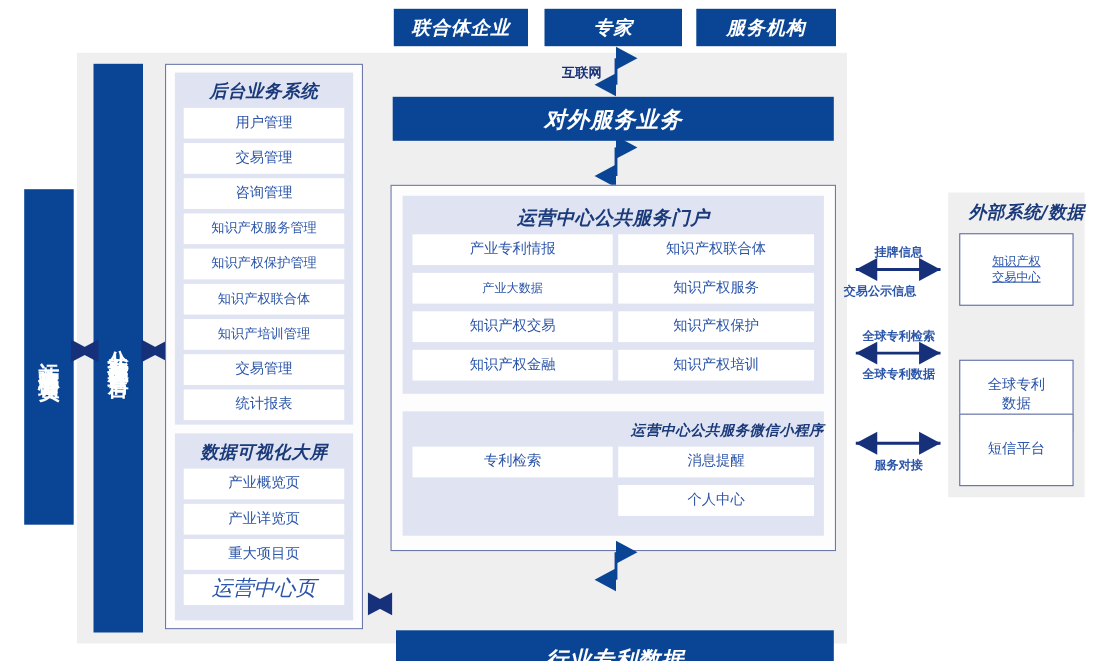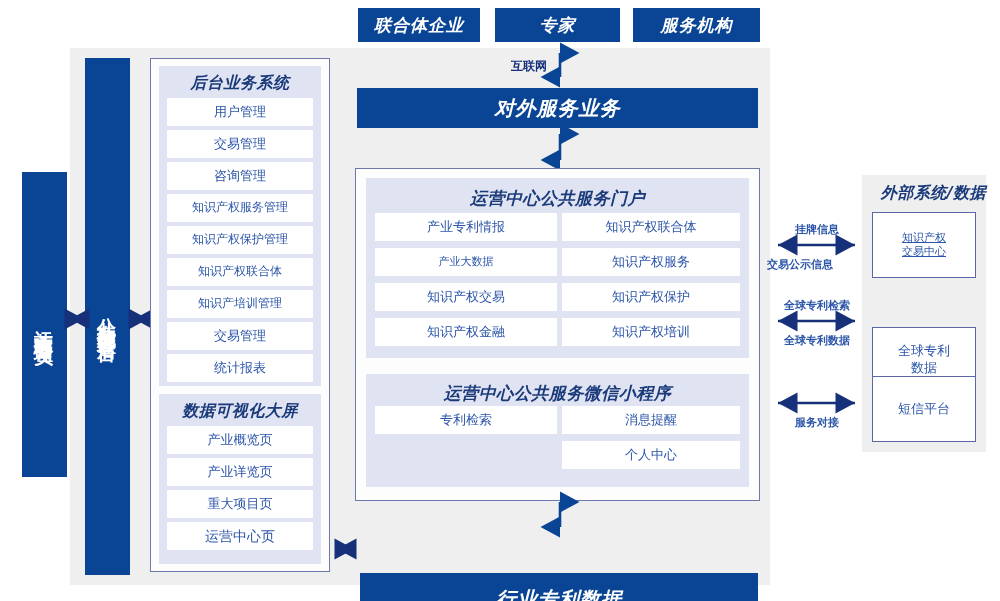--- a/index.html
+++ b/index.html
@@ -123,21 +123,21 @@
   <div class="abs whitecell" style="left:375px; top:213px; width:182px; height:28px; font-size:13px;">产业专利情报</div>
   <div class="abs whitecell" style="left:562px; top:213px; width:178px; height:28px; font-size:13px;">知识产权联合体</div>
   <div class="abs whitecell" style="left:375px; top:248px; width:182px; height:28px; font-size:11px;">产业大数据</div>
   <div class="abs whitecell" style="left:562px; top:248px; width:178px; height:28px; font-size:13px;">知识产权服务</div>
   <div class="abs whitecell" style="left:375px; top:283px; width:182px; height:28px; font-size:13px;">知识产权交易</div>
   <div class="abs whitecell" style="left:562px; top:283px; width:178px; height:28px; font-size:13px;">知识产权保护</div>
   <div class="abs whitecell" style="left:375px; top:318px; width:182px; height:28px; font-size:13px;">知识产权金融</div>
   <div class="abs whitecell" style="left:562px; top:318px; width:178px; height:28px; font-size:13px;">知识产权培训</div>
 
   <div class="abs groupbox" style="left:366px; top:374px; width:383px; height:113px;">
-    <div class="grouptitle" style="font-size:17px; padding-top:8px;">运营中心公共服务微信小程序</div>
+    <div class="grouptitle" style="font-size:13px; padding-top:8px;text-align:right;">运营中心公共服务微信小程序</div>
   </div>
   <div class="abs whitecell" style="left:375px; top:406px; width:182px; height:28px; font-size:13px;">专利检索</div>
   <div class="abs whitecell" style="left:562px; top:406px; width:178px; height:28px; font-size:13px;">消息提醒</div>
   <div class="abs whitecell" style="left:562px; top:441px; width:178px; height:28px; font-size:13px;">个人中心</div>
 
   <svg class="abs" style="left:548px; top:500px; width:24px; height:34px;">
     <line x1="12" y1="2" x2="12" y2="27" stroke="#0a4595" stroke-width="2.6" marker-start="url(#ahU)" marker-end="url(#ahD)"></line>
   </svg>
 
   <div class="abs bluebar" style="left:360px; top:529px; width:398px; height:52px; font-size:20px;margin-top:44px;">行业专利数据</div>
@@ -175,22 +175,22 @@
   <div class="abs whitecell" style="left:167px; top:258px; width:146px; height:28px; font-size:12px;">知识产权联合体</div>
   <div class="abs whitecell" style="left:167px; top:290px; width:146px; height:28px; font-size:12px;">知识产培训管理</div>
   <div class="abs whitecell" style="left:167px; top:322px; width:146px; height:28px; font-size:13px;">交易管理</div>
   <div class="abs whitecell" style="left:167px; top:354px; width:146px; height:28px; font-size:13px;">统计报表</div>
 
   <div class="abs groupbox" style="left:159px; top:394px; width:162px; height:170px;">
     <div class="grouptitle" style="font-size:16px; padding-top:7px;">数据可视化大屏</div>
   </div>
   <div class="abs whitecell" style="left:167px; top:426px; width:146px; height:28px; font-size:13px;">产业概览页</div>
   <div class="abs whitecell" style="left:167px; top:458px; width:146px; height:28px; font-size:13px;">产业详览页</div>
-  <div class="abs whitecell" style="left:167px; top:490px; width:146px; height:28px; font-size:13px;">重大项目页</div>
-  <div class="abs whitecell" style="left:167px; top:522px; width:146px; height:28px; font-size:14px;">运营中心页</div>
+  <div class="abs whitecell" style="left:167px; top:490px; width:146px; height:28px; font-size:13px;font-family:Liberation Mono, monospace;">重大项目页</div>
+  <div class="abs whitecell" style="left:167px; top:522px; width:146px; height:28px; font-size:19px;font-style:italic;">运营中心页</div>
 
   <svg class="abs" style="left:333px; top:541px; width:26px; height:16px;">
     <line x1="4" y1="8" x2="21" y2="8" stroke="#16307a" stroke-width="2.6" marker-start="url(#ahL)" marker-end="url(#ahR)"></line>
   </svg>
 
   <div class="abs graypanel" style="left:862px; top:175px; width:124px; height:277px;"></div>
   <div class="abs exttitle" style="left:862px; top:183px; width:124px; font-size:16px;">外部系统/数据</div>
 
   <div class="abs extbox" style="left:872px; top:212px; width:104px; height:66px; font-size:11px;text-decoration:underline;">
     <span>

